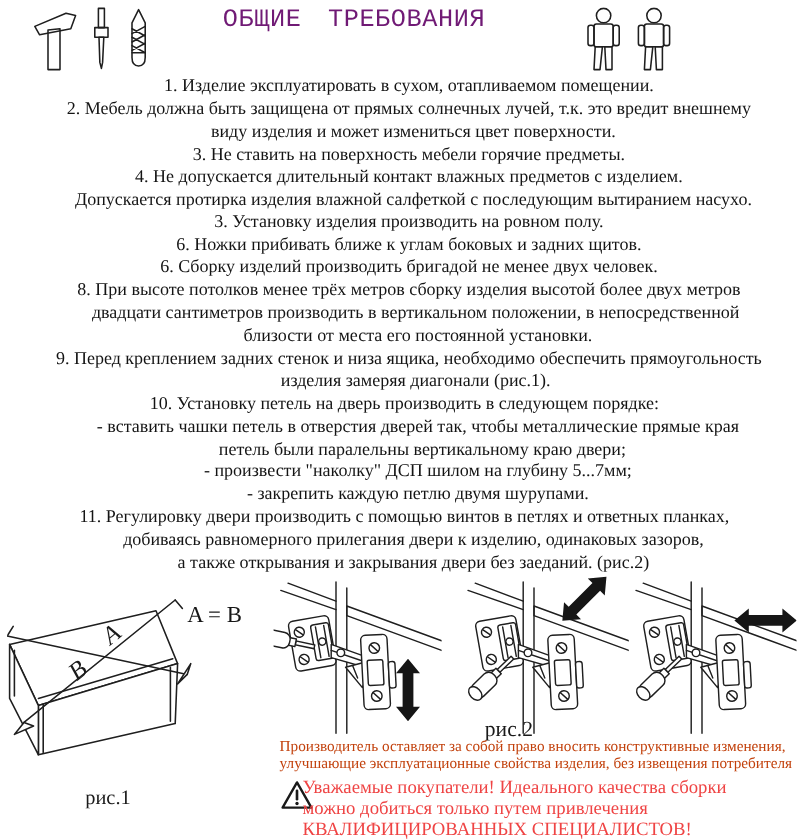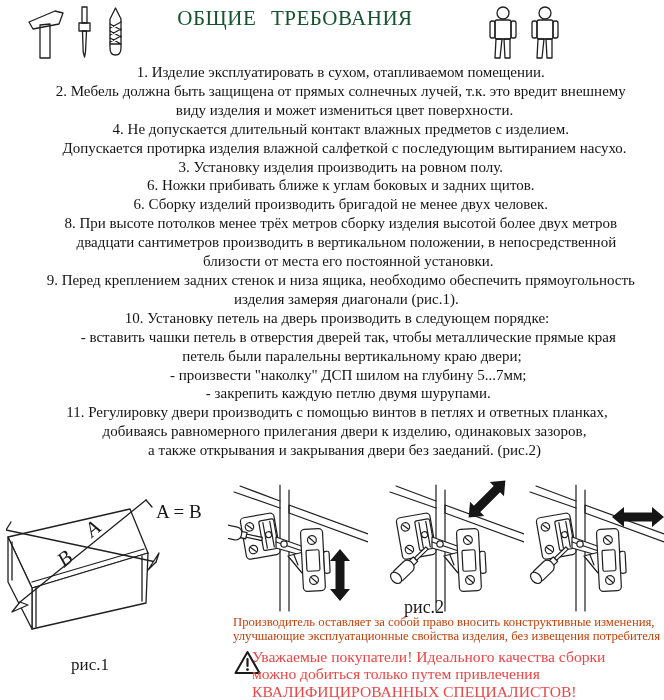--- a/index.html
+++ b/index.html
@@ -5,21 +5,21 @@
   * { margin:0; padding:0; box-sizing:border-box; }
   html,body { background:#ffffff; }
   .page {
     position:relative; width:664px; height:700px; background:#fff;
     font-family:"Liberation Serif", serif; color:#1a1a1a; overflow:hidden;
   }
   svg { display:block; }
   .lineart { stroke:#1f1f1f; fill:none; stroke-width:1.3; stroke-linejoin:round; stroke-linecap:round; }
   .title {
     position:absolute; top:6px; left:295px; transform:translateX(-50%);
-    font-size:21px; letter-spacing:.5px; word-spacing:9px; white-space:nowrap; color:#14532d;
+    font-size:21px; letter-spacing:.5px; word-spacing:9px; white-space:nowrap; color:#701a75;font-family:Liberation Mono, monospace;
   }
   .tools { position:absolute; left:26px; top:4px; }
   .people { position:absolute; left:484px; top:6px; }
   .list { position:absolute; top:63px; left:12px; width:650px; font-size:15px; line-height:18.9px; color:#141414;text-align:center; }
   .item { white-space:pre-wrap; }
   .fig1 { position:absolute; left:6px; top:490px; }
   .fig-label { font-family:"Liberation Serif", serif; font-style:italic; font-size:21px; fill:#1a1a1a; stroke:none; }
   .fig-eq { font-family:"Liberation Serif", serif; font-size:19px; fill:#161616; stroke:none; font-style:normal; }
   .caption1 { position:absolute; left:58px; top:639px; width:64px; text-align:center; font-size:17px;margin-top:16px; }
   .caption2 { position:absolute; left:404px; top:597px; font-size:18px;text-align:center; }
@@ -124,20 +124,21 @@
         <rect x="27" y="15" width="5" height="17" rx="2"></rect>
         <path d="M12,33 L18,33 L16,52 L11,52 Z M20,33 L26,33 L26,52 L21,52 Z"></path>
       </g>
     </g>
   </svg>
 
   <div class="list">
     <div class="item">  1. Изделие эксплуатировать в сухом, отапливаемом помещении.</div>
     <div class="item">  2. Мебель должна быть защищена от прямых солнечных лучей, т.к. это вредит внешнему
     виду изделия и может измениться цвет поверхности.</div>
+    <div class="item">  3. Не ставить на поверхность мебели горячие предметы.</div>
     <div class="item">  4. Не допускается длительный контакт влажных предметов с изделием.
     Допускается протирка изделия влажной салфеткой с последующим вытиранием насухо.</div>
     <div class="item">  3. Установку изделия производить на ровном полу.</div>
     <div class="item">  6. Ножки прибивать ближе к углам боковых и задних щитов.</div>
     <div class="item">  6. Сборку изделий производить бригадой не менее двух человек.</div>
     <div class="item">  8. При высоте потолков менее трёх метров сборку изделия высотой более двух метров
      двадцати сантиметров производить в вертикальном положении, в непосредственной
       близости от места его постоянной установки.</div>
     <div class="item">  9. Перед креплением задних стенок и низа ящика, необходимо обеспечить прямоугольность
      изделия замеряя диагонали (рис.1).</div>

